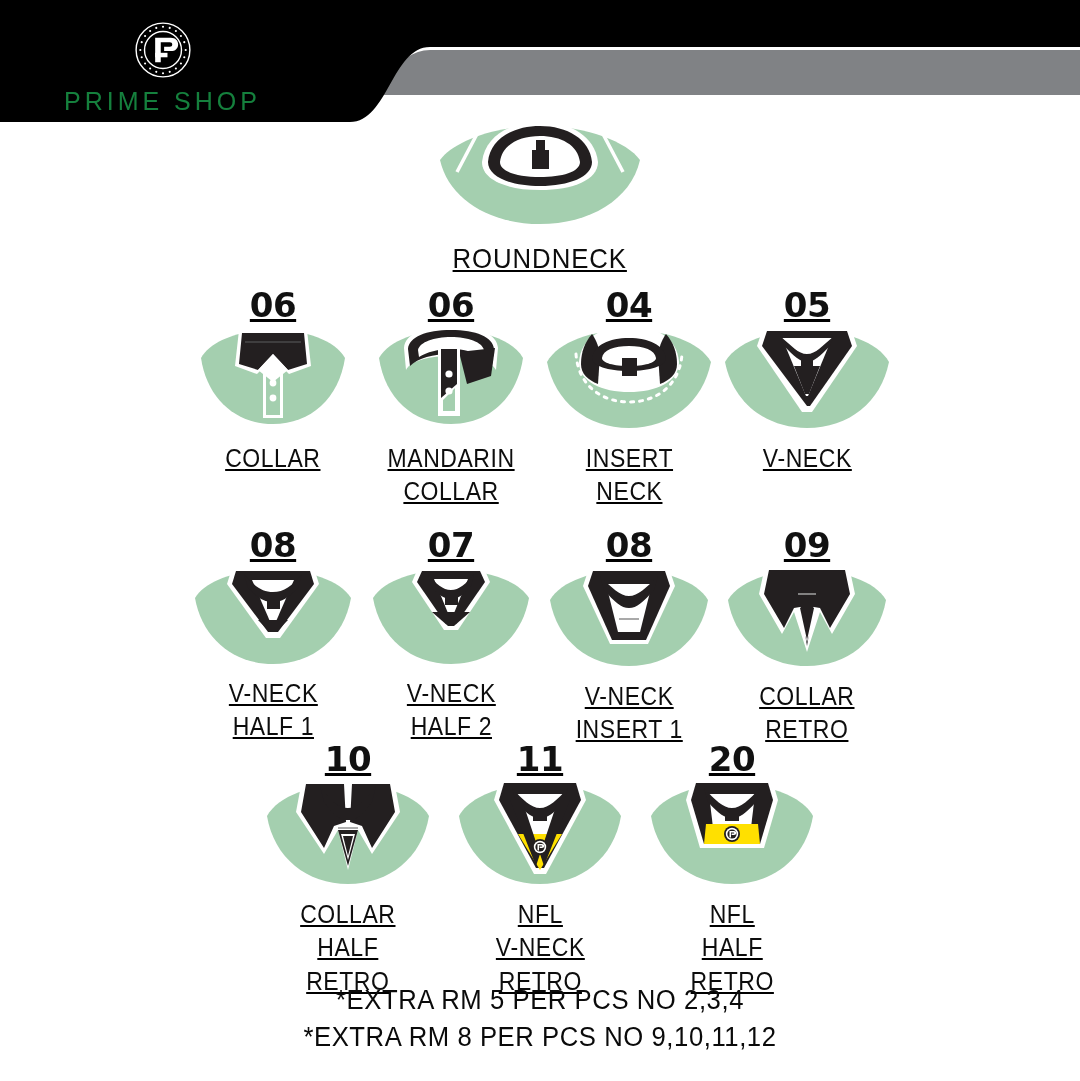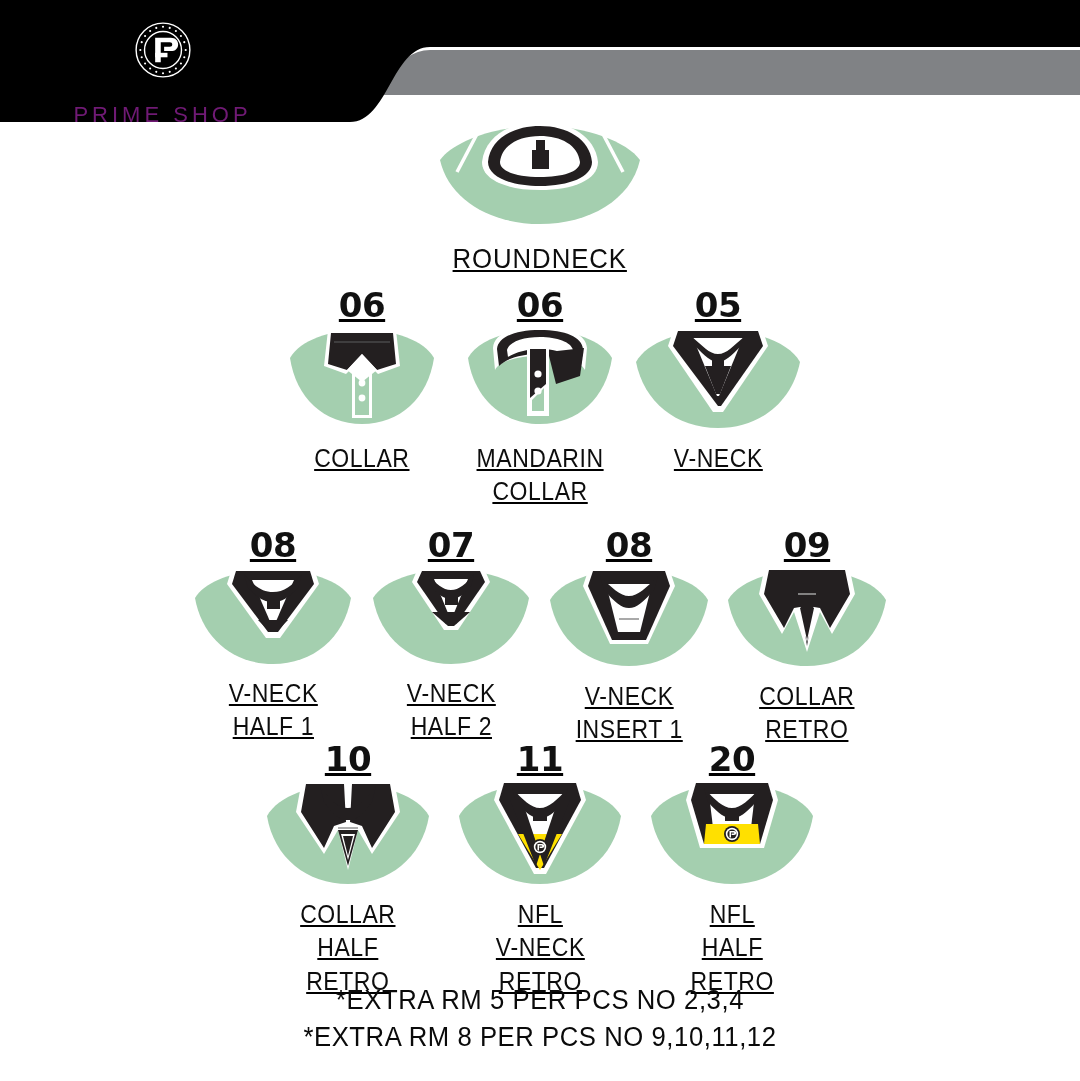--- a/index.html
+++ b/index.html
@@ -18,26 +18,26 @@
   }
   #header svg{display:block;}
   #brand{
     position:absolute;left:55px;top:22px;
     width:215px;
     display:flex;flex-direction:column;align-items:center;
     z-index:5;
   }
   #brand-mark{width:56px;height:56px;display:block;}
   #brand-name{
-    color:#701a75;
+    color:#15803d;
     font-family:"Liberation Sans", sans-serif;
-    font-size:22px;
+    font-size:25px;
     font-weight:400;
     letter-spacing:4.0px;
-    margin-top:24px;
+    margin-top:9px;
     white-space:nowrap;
     transform:scaleY(1.02);
   }
 
   
   .row{position:absolute;left:0;width:1080px;display:flex;justify-content:center;}
   .cell{
     display:flex;flex-direction:column;align-items:center;
     text-align:center;
     text-decoration:underline;
@@ -205,20 +205,39 @@
       <path d="M70,74 L86,60 L86,89 L70,89 Z" fill="#ffffff"></path>
       <path d="M72,76 L84,64 L84,87 L72,87 Z" fill="#A4CFAF"></path>
       <rect x="72" y="27" width="13" height="15" fill="#231F20"></rect>
       <circle cx="78" cy="50" r="3.6" fill="#ffffff"></circle>
       <circle cx="78" cy="67" r="3.6" fill="#ffffff"></circle>
     </svg>
     <div class="label">MANDARIN
 COLLAR</div>
   </div>
 
+  <div class="cell">
+    <div class="num">04</div>
+    <svg class="art" width="175" height="110" viewBox="0 0 175 110">
+      <path d="M87,6 C124,6 158,18 169,38 C161,78 129,104 87,104 C45,104 13,78 5,38 C16,18 50,6 87,6 Z" fill="#A4CFAF"></path>
+
+      <path d="M87,2 C115,2 135,14 137,38 C137,58 114,68 87,68 C60,68 37,58 37,38 C39,14 59,2 87,2 Z" fill="#ffffff"></path>
+
+      <path d="M50,10 C43,18 39,28 39,40 C39,50 46,56 56,60 L58,30 C56,20 53,14 50,10 Z" fill="#231F20"></path>
+      <path d="M124,10 C131,18 135,28 135,40 C135,50 128,56 118,60 L116,30 C118,20 121,14 124,10 Z" fill="#231F20"></path>
+
+      <path d="M87,14 C107,14 122,21 124,34 C124,42 108,47 87,47 C66,47 50,42 50,34 C52,21 67,14 87,14 Z
+               M87,22 C72,22 61,26 60,34 C60,39 72,42 87,42 C102,42 114,39 114,34 C113,26 102,22 87,22 Z" fill="#231F20" fill-rule="evenodd"></path>
+      <rect x="80" y="34" width="15" height="18" fill="#231F20"></rect>
+
+      <path d="M34,30 C36,60 58,78 87,78 C116,78 138,60 140,30" stroke="#ffffff" stroke-width="3" stroke-dasharray="3 6" stroke-linecap="round" fill="none"></path>
+    </svg>
+    <div class="label">INSERT
+NECK</div>
+  </div>
 
   <div class="cell">
     <div class="num">05</div>
     <svg class="art" width="175" height="110" viewBox="0 0 175 110">
       <path d="M87,6 C124,6 158,18 169,38 C161,78 129,104 87,104 C45,104 13,78 5,38 C16,18 50,6 87,6 Z" fill="#A4CFAF"></path>
 
       <path d="M43,4 L131,4 L137,22 L92,88 L82,88 L37,22 Z" fill="#ffffff"></path>
 
       <path d="M47,7 L127,7 L132,22 L90,82 L87,82 L42,22 Z" fill="#231F20"></path>
 

